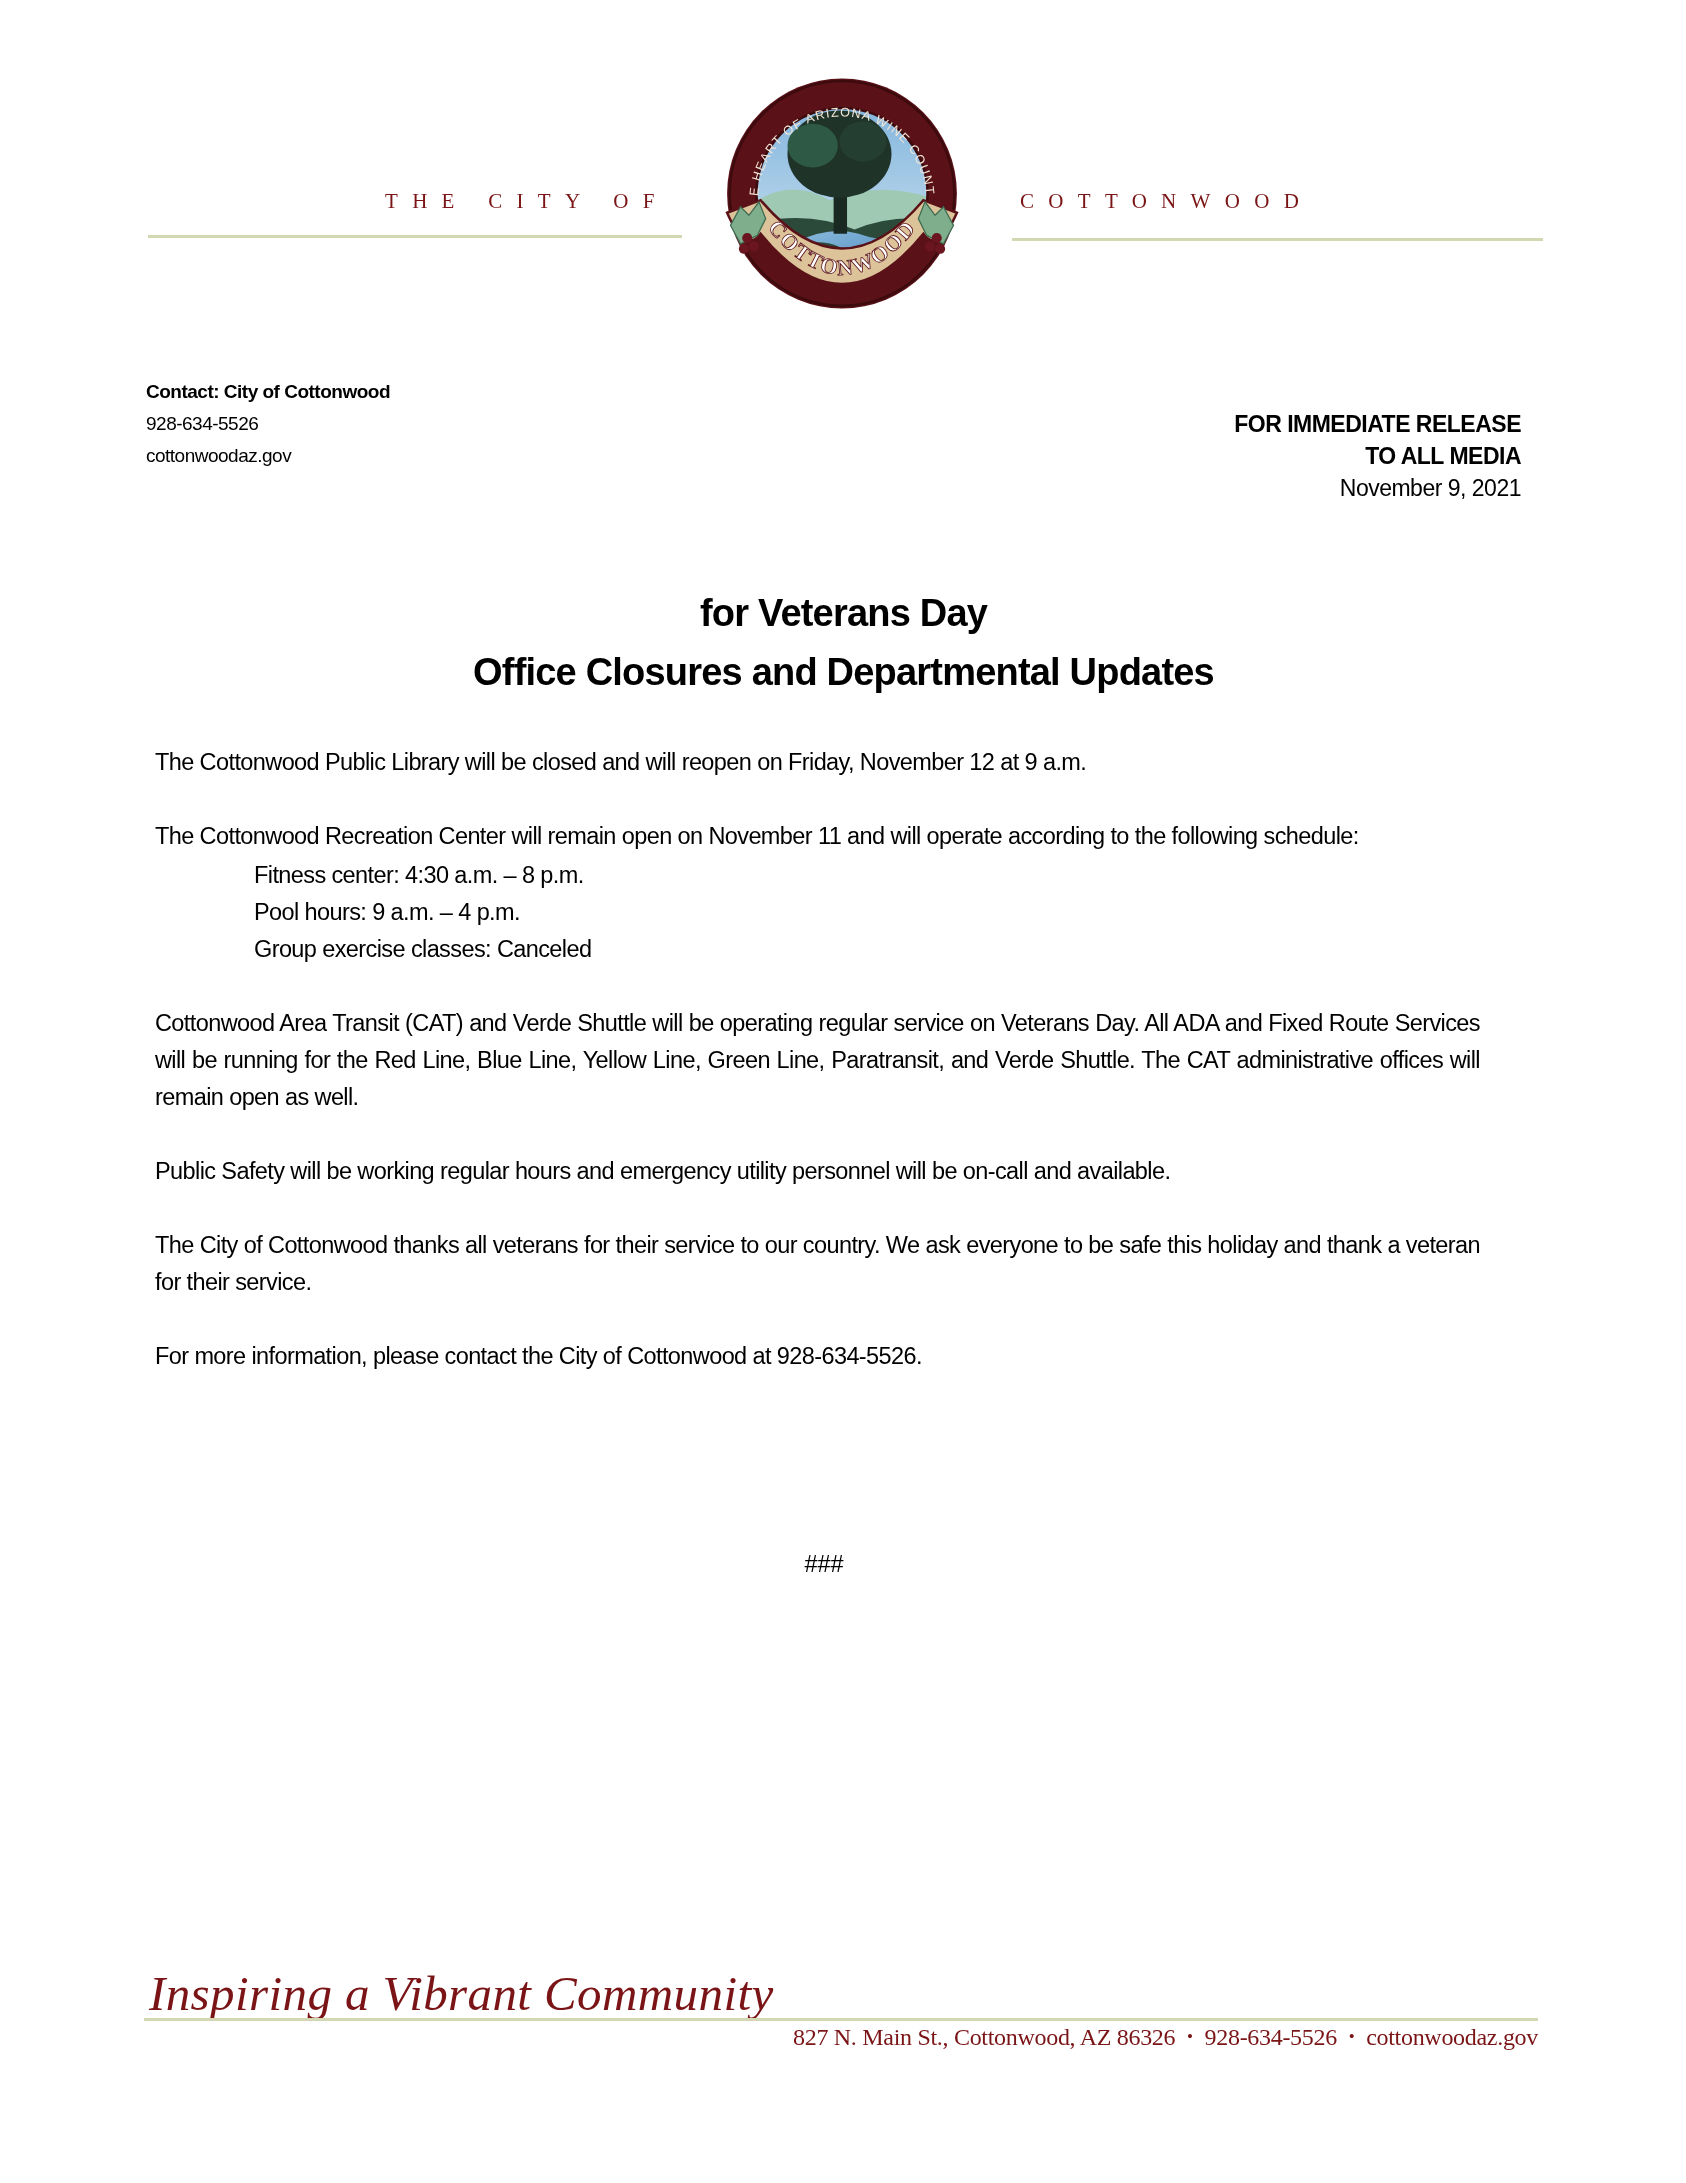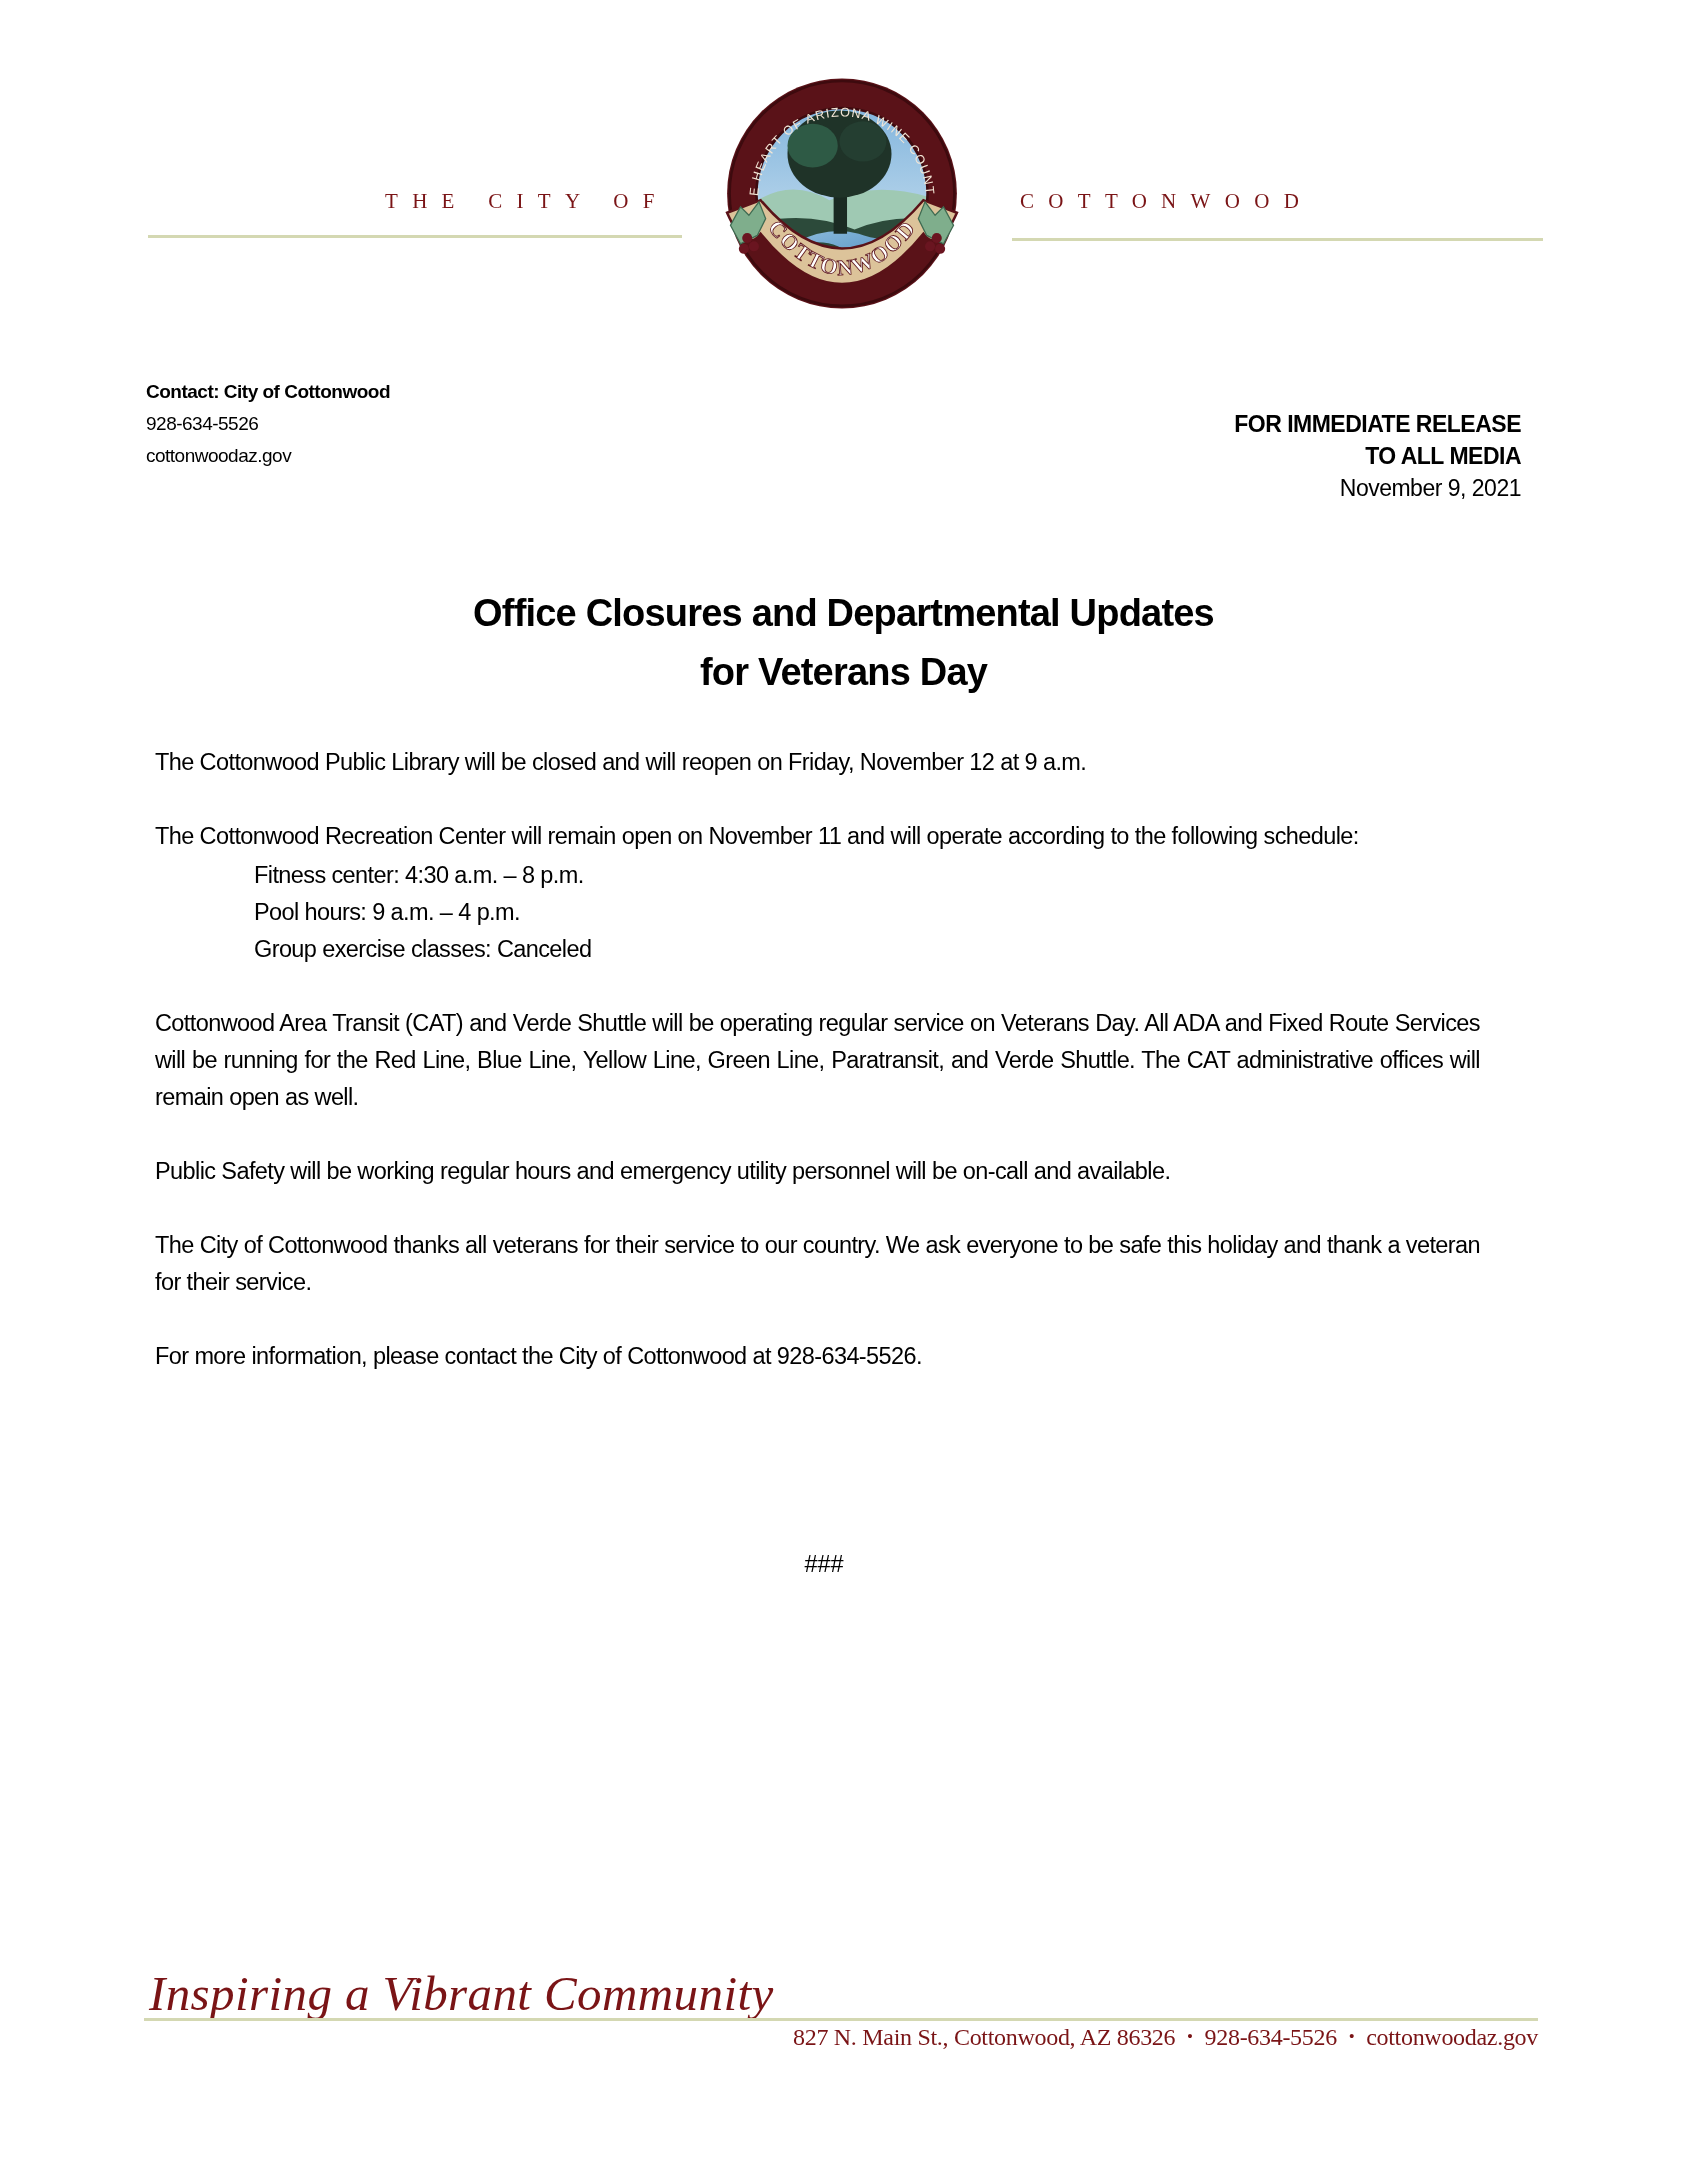--- a/index.html
+++ b/index.html
@@ -115,22 +115,22 @@
   <div>cottonwoodaz.gov</div>
 </div>
 
 <div class="release">
   <div class="bold">FOR IMMEDIATE RELEASE</div>
   <div class="bold">TO ALL MEDIA</div>
   <div>November 9, 2021</div>
 </div>
 
 <div class="title">
+  <div>for Veterans Day</div>
   <div>Office Closures and Departmental Updates</div>
-  <div>for Veterans Day</div>
 </div>
 
 <div class="body">
   <p class="nojust">The Cottonwood Public Library will be closed and will reopen on Friday, November 12 at 9 a.m.</p>
   <p style="margin-bottom:0">The Cottonwood Recreation Center will remain open on November 11 and will operate according to the following schedule:</p>
   <div class="sched">
     <div>Fitness center: 4:30 a.m. – 8 p.m.</div>
     <div>Pool hours: 9 a.m. – 4 p.m.</div>
     <div>Group exercise classes: Canceled</div>
   </div>

